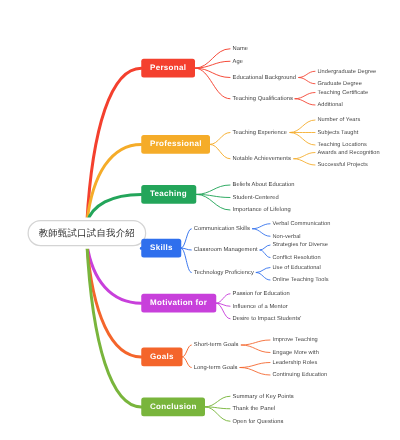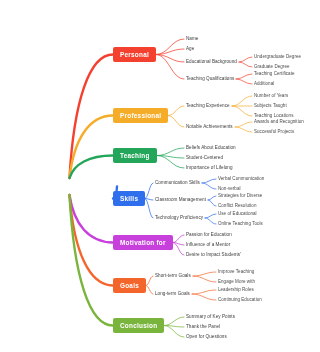--- a/index.html
+++ b/index.html
@@ -115,20 +115,21 @@
       <path d="M 193 276 C 203.35 276, 205.65 272, 216 272" stroke="#F4652B" stroke-width="0.7" fill="none" stroke-linecap="round"></path>
       <path d="M 193 276 C 203.35 276, 205.65 282, 216 282" stroke="#F4652B" stroke-width="0.7" fill="none" stroke-linecap="round"></path>
       <path d="M 146 285.5 C 149.15 285.5, 149.85 294, 153 294" stroke="#F4652B" stroke-width="0.75" fill="none" stroke-linecap="round"></path>
       <path d="M 192 294 C 202.8 294, 205.2 290, 216 290" stroke="#F4652B" stroke-width="0.7" fill="none" stroke-linecap="round"></path>
       <path d="M 192 294 C 202.8 294, 205.2 300, 216 300" stroke="#F4652B" stroke-width="0.7" fill="none" stroke-linecap="round"></path>
       <path d="M 69.5 195 C 73.85 275.90999999999997, 89.075 325.5, 113 325.5" stroke="#79B53C" stroke-width="2.4" fill="none" stroke-linecap="round"></path>
       <path d="M 164 325.5 C 173 325.5, 175 317, 184 317" stroke="#79B53C" stroke-width="0.75" fill="none" stroke-linecap="round"></path>
       <path d="M 164 325.5 C 173 325.5, 175 327, 184 327" stroke="#79B53C" stroke-width="0.75" fill="none" stroke-linecap="round"></path>
       <path d="M 164 325.5 C 173 325.5, 175 337, 184 337" stroke="#79B53C" stroke-width="0.75" fill="none" stroke-linecap="round"></path>
     </svg>
+<div class="node root-node" style="left: 22px; top: 176px; border-color: rgb(212, 212, 212); color: rgb(43, 43, 43);">教師甄試口試自我介紹</div>
     <div class="node branch-node" style="left: 113px; top: 47px; background: rgb(244, 64, 46);">Personal</div>
     <div class="node leaf-node" style="left: 186px; top: 36px;">Name</div>
     <div class="node leaf-node" style="left: 186px; top: 46px;">Age</div>
     <div class="node leaf-node" style="left: 186px; top: 59px;">Educational Background</div>
     <div class="node leaf-node l3" style="left: 254px; top: 54px;">Undergraduate Degree</div>
     <div class="node leaf-node l3" style="left: 254px; top: 64px;">Graduate Degree</div>
     <div class="node leaf-node" style="left: 186px; top: 76px;">Teaching Qualifications</div>
     <div class="node leaf-node l3" style="left: 254px; top: 71px;">Teaching Certificate</div>
     <div class="node leaf-node l3" style="left: 254px; top: 81px;">Additional</div>
     <div class="node branch-node" style="left: 113px; top: 108px; background: rgb(245, 172, 41);">Professional</div>

